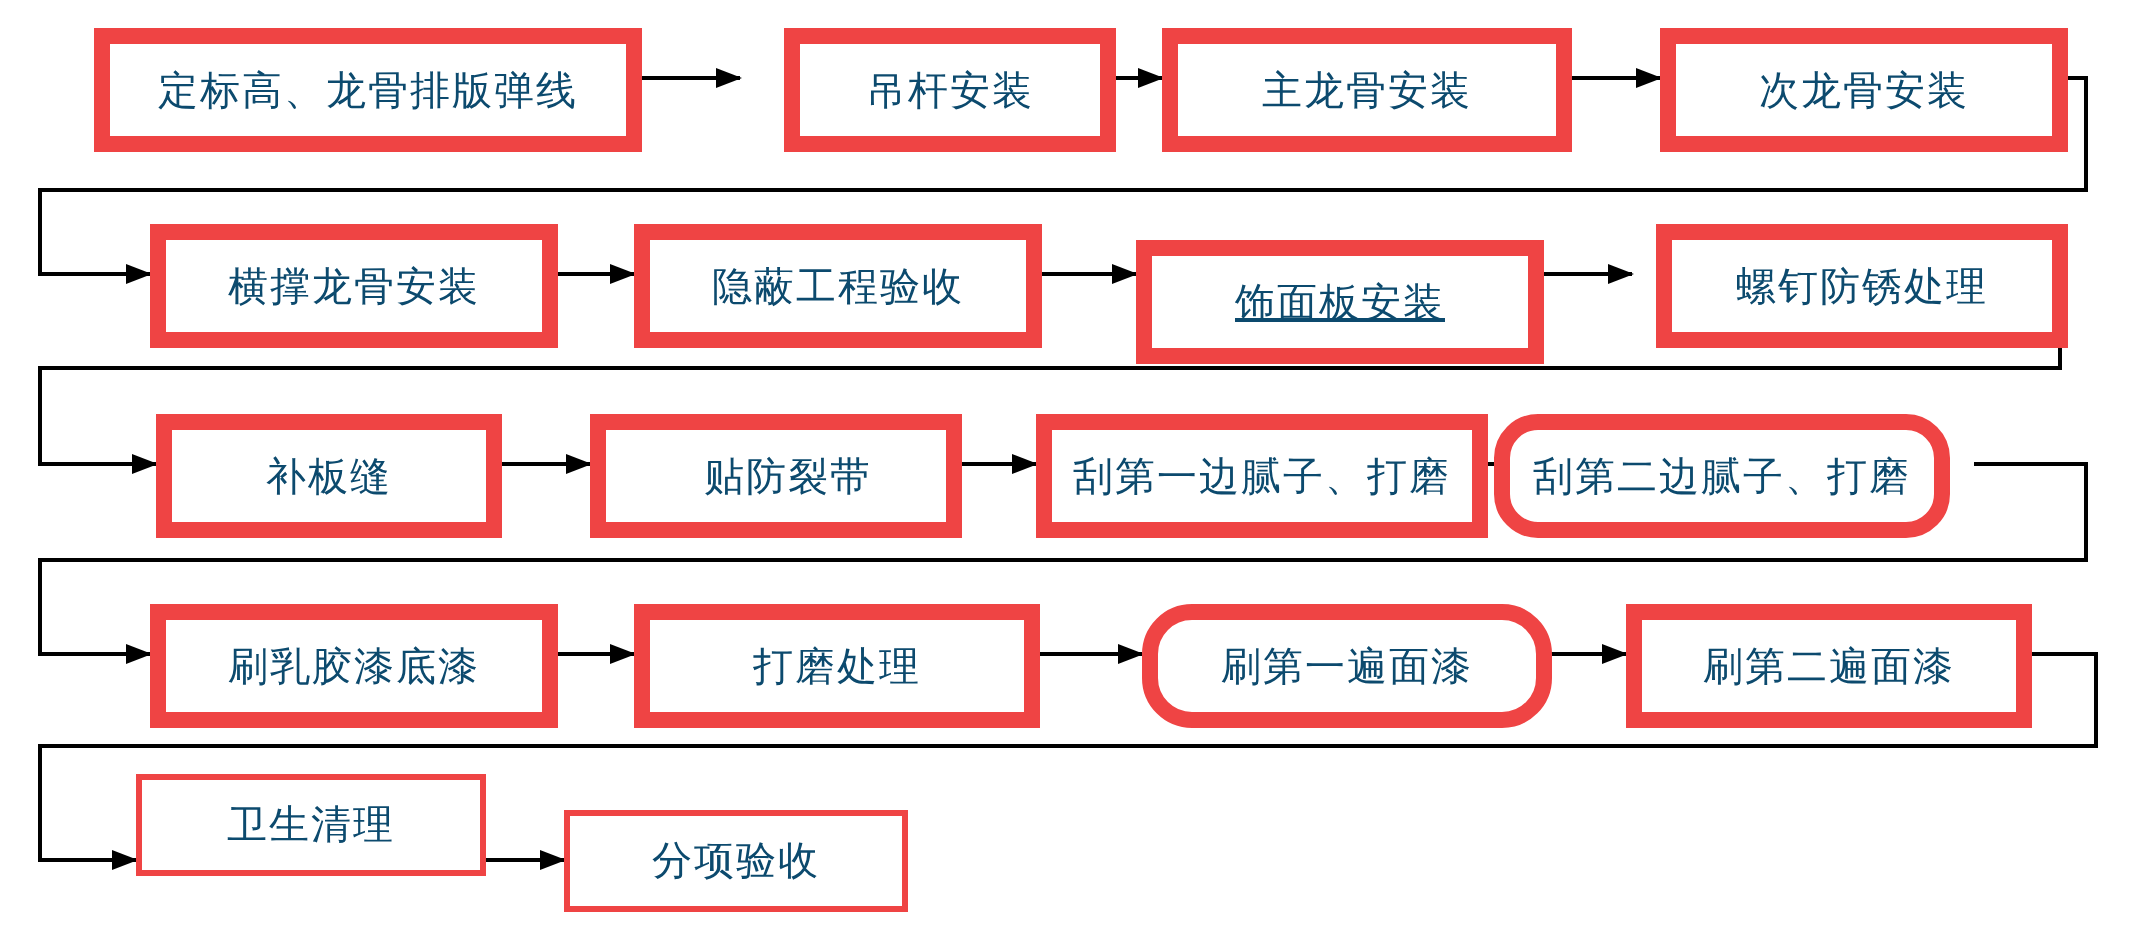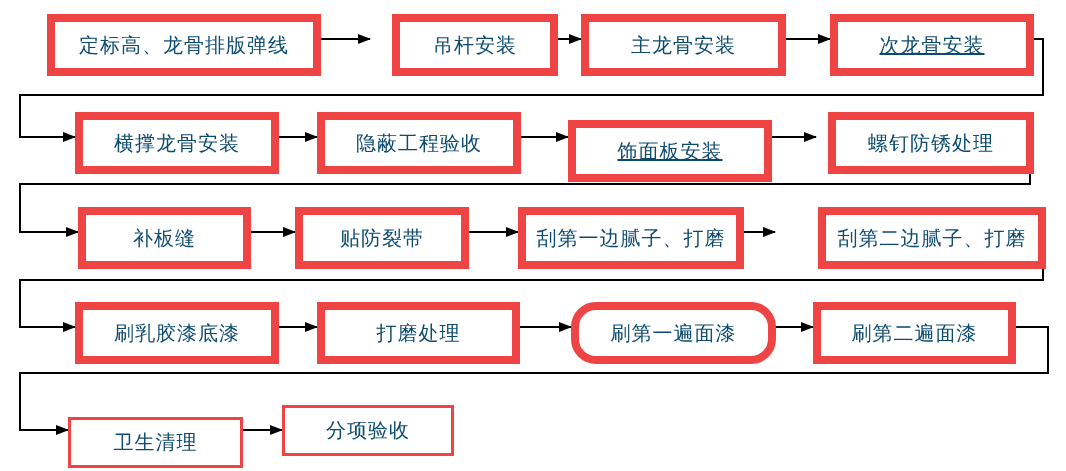--- a/index.html
+++ b/index.html
@@ -78,33 +78,33 @@
 
       <path d="M1000,327 H1048 V373 H20 V430 H68" marker-end="url(#arrow)"></path>
 
       <path d="M237,430 H282" marker-end="url(#arrow)"></path>
     </g>
   </svg>
 
   <div class="node" style="left:47px;  top:14px;  width:258px;">定标高、龙骨排版弹线</div>
   <div class="node" style="left:392px; top:14px;  width:150px;">吊杆安装</div>
   <div class="node" style="left:581px; top:14px;  width:189px;font-family:Liberation Serif, serif;">主龙骨安装</div>
-  <div class="node" style="left:830px; top:14px;  width:188px;text-decoration:underline;">次龙骨安装</div>
+  <div class="node" style="left:830px; top:14px;  width:188px;">次龙骨安装</div>
 
   <div class="node" style="left:75px;  top:112px; width:188px;">横撑龙骨安装</div>
   <div class="node" style="left:317px; top:112px; width:188px;">隐蔽工程验收</div>
   <div class="node" style="left:568px; top:120px; width:188px;text-decoration:underline;">饰面板安装</div>
   <div class="node" style="left:816px; top:112px; width:190px;margin-left:12px;">螺钉防锈处理</div>
 
   <div class="node" style="left:78px;  top:207px; width:157px;">补板缝</div>
-  <div class="node" style="left:295px; top:207px; width:158px;">贴防裂带</div>
+  <div class="node" style="left:295px; top:207px; width:158px;padding-left:12px;">贴防裂带</div>
   <div class="node" style="left:518px; top:207px; width:210px;">刮第一边腻子、打磨</div>
-  <div class="node" style="left:818px; top:207px; width:212px;">刮第二边腻子、打磨</div>
+  <div class="node" style="left:747px; top:207px; width:212px;border-radius:22px;">刮第二边腻子、打磨</div>
 
   <div class="node" style="left:75px;  top:302px; width:188px;">刷乳胶漆底漆</div>
   <div class="node" style="left:317px; top:302px; width:187px;">打磨处理</div>
   <div class="node" style="left:571px; top:302px; width:189px;border-radius:25px;">刷第一遍面漆</div>
   <div class="node" style="left:813px; top:302px; width:187px;">刷第二遍面漆</div>
 
-  <div class="node bold-border" style="left:68px;  top:417px; width:169px;">卫生清理</div>
+  <div class="node bold-border" style="left:68px;  top:387px; width:169px;">卫生清理</div>
   <div class="node bold-border" style="left:282px; top:405px; width:166px;">分项验收</div>
 
 </div>
 
 </body></html>

